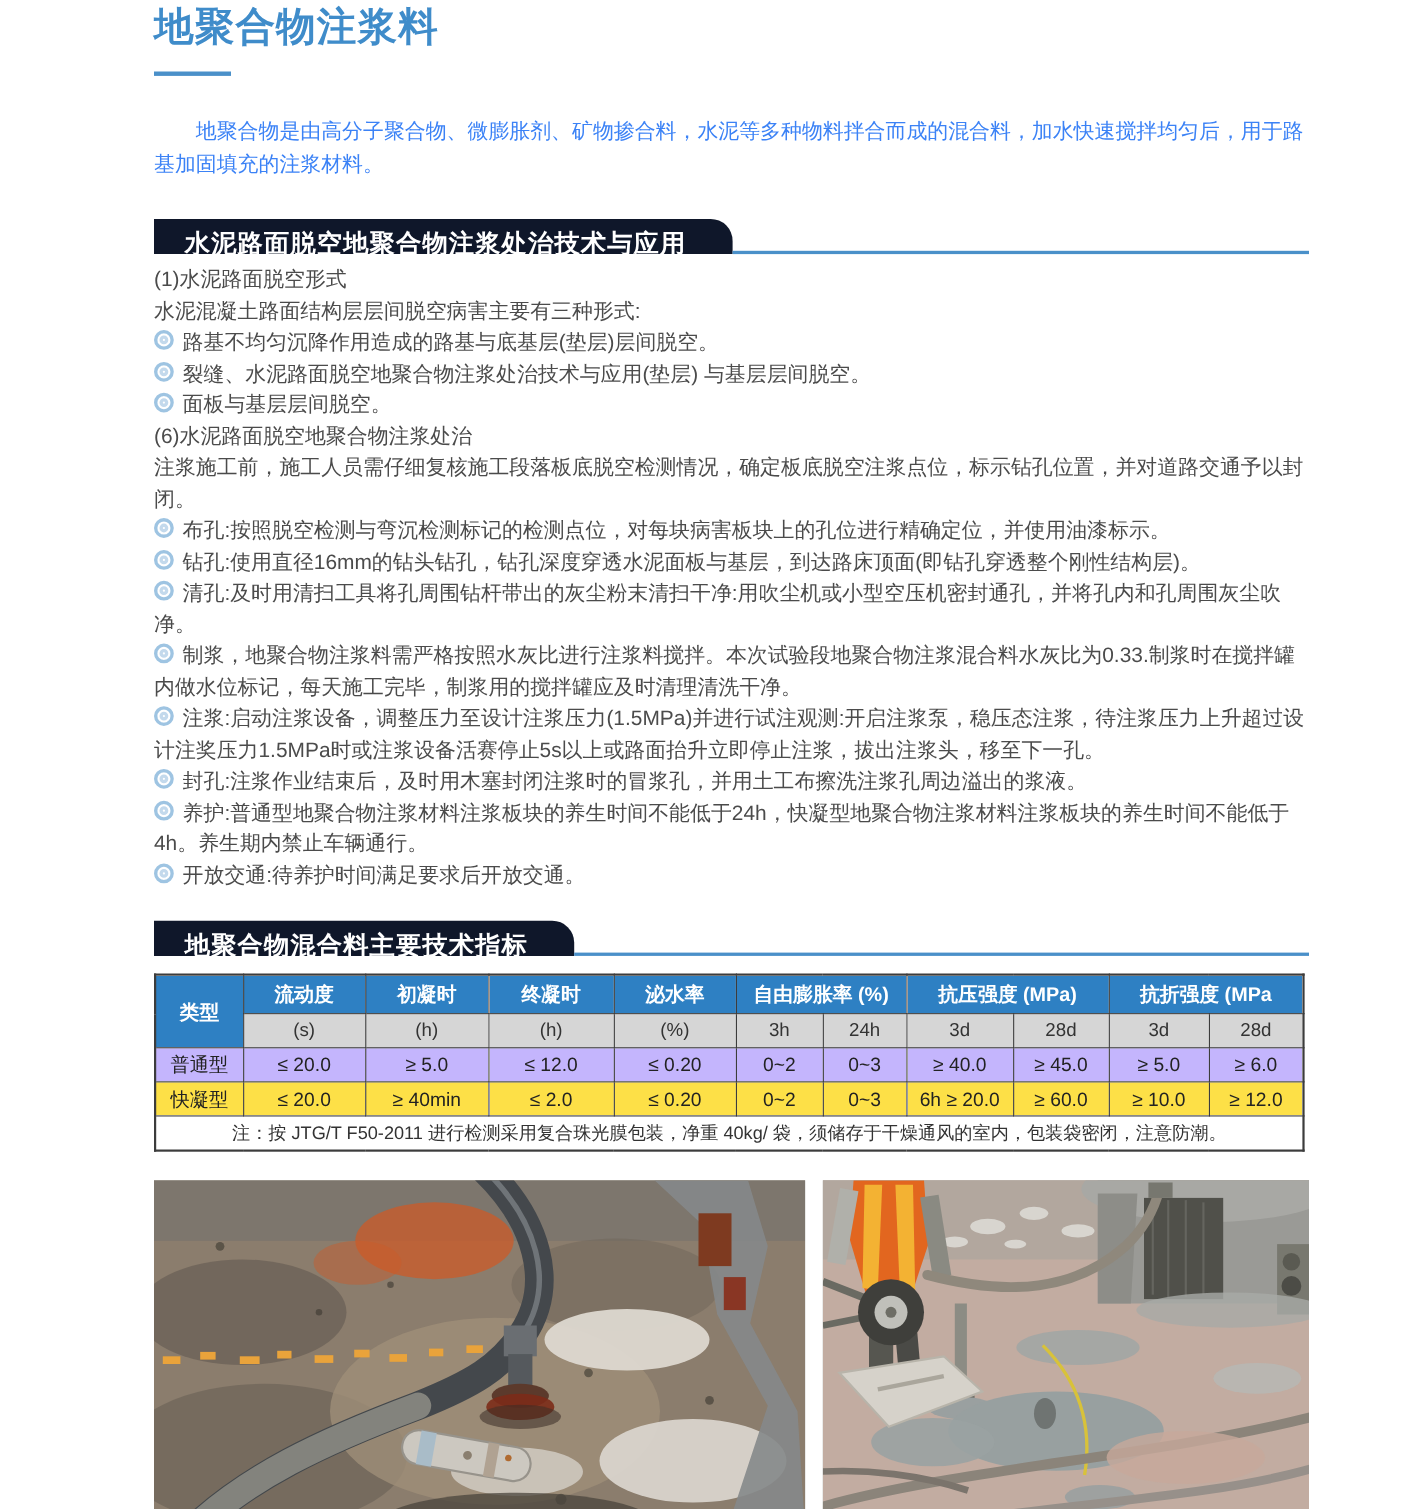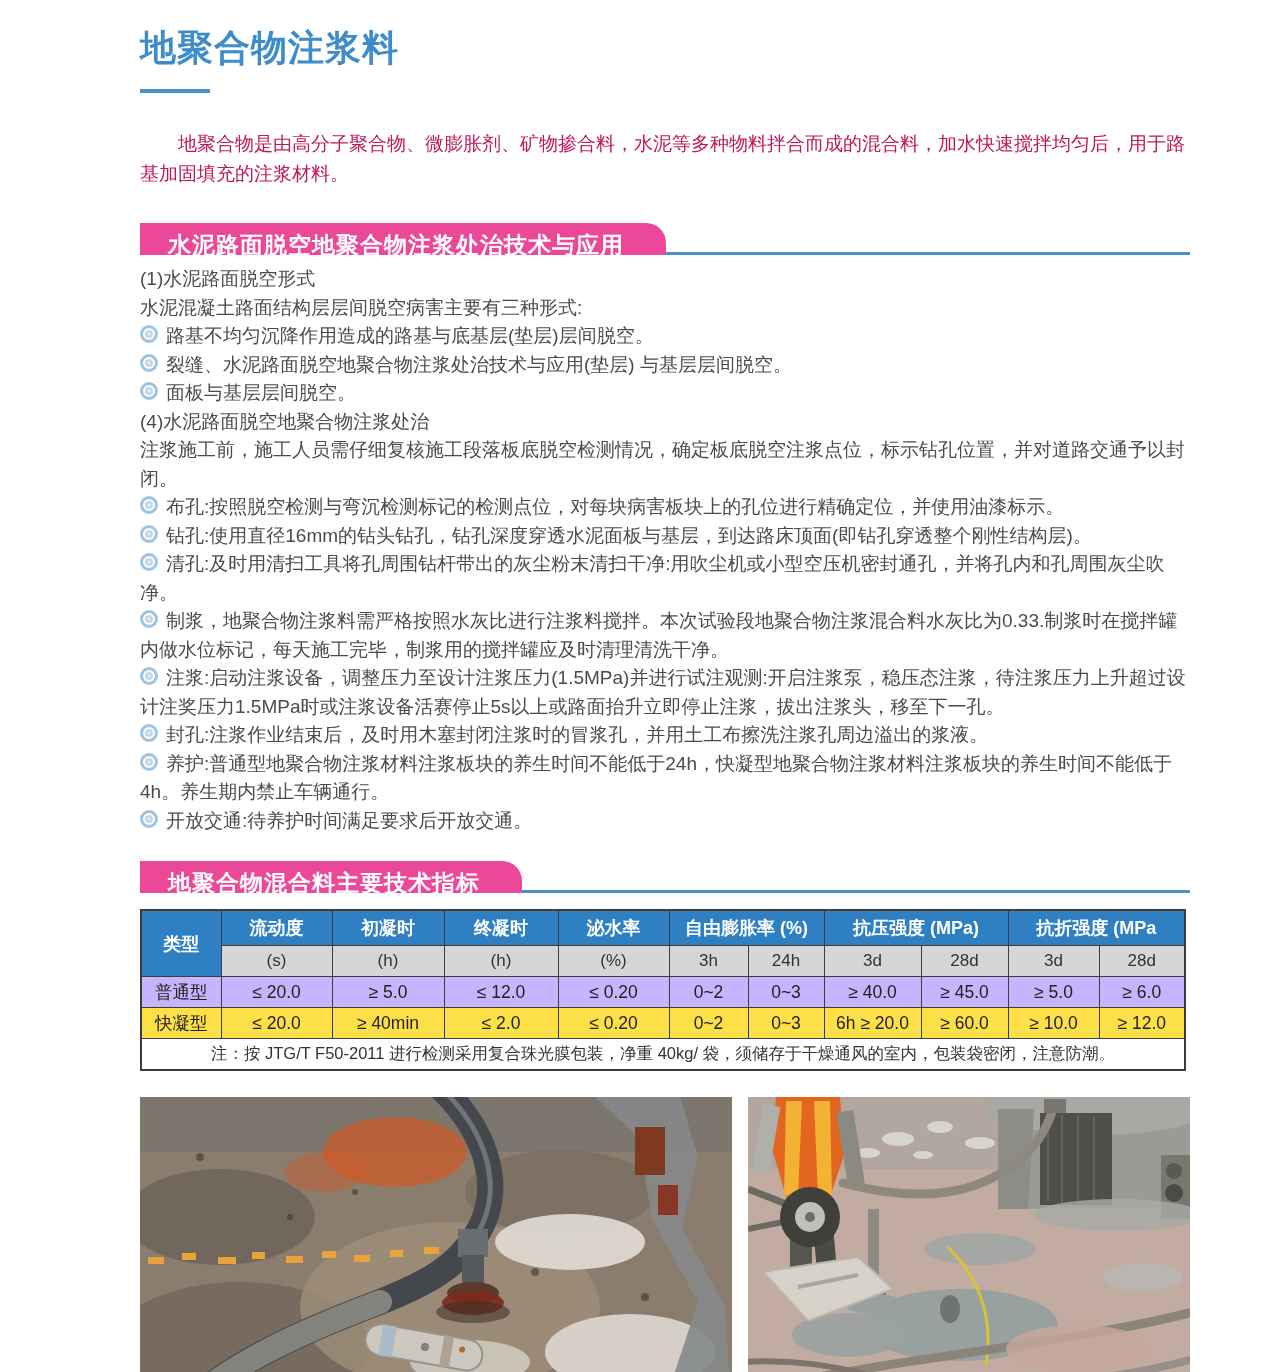--- a/index.html
+++ b/index.html
@@ -5,37 +5,37 @@
   html,body{margin:0;padding:0;background:#ffffff;}
   body{
     width:1280px;height:1372px;overflow:hidden;position:relative;
     font-family:"Liberation Sans","DejaVu Sans",sans-serif;
     -webkit-font-smoothing:antialiased;
   }
   .page{width:1050px;margin:0 0 0 140px;}
 
   
   .page-title{
-    margin:0;padding-top:24px;
+    margin:0;padding-top:0;
     font-size:36px;font-weight:bold;color:#3f8cca;letter-spacing:1px;
   }
   .title-dash{width:70px;height:4px;background:#4a90c9;margin-top:16px;}
 
   
   .intro{
     margin:36px 0 16px 0;width:1045px;
-    font-size:19px;line-height:30px;color:#be185d;text-indent:2em;
+    font-size:19px;line-height:30px;color:#3b82f6;text-indent:2em;
   }
 
   
   .section-banner{display:flex;align-items:flex-end;}
   .banner-1{margin-top:34px;}
   .banner-2{margin-top:26px;}
   .banner-pill{
-    background:#ec4899;color:#ffffff;
+    background:#0f172a;color:#ffffff;
     font-size:23px;font-weight:bold;letter-spacing:1px;
     height:32px;line-height:44px;
     padding:0 42px 0 28px;
     border-radius:0 20px 0 0;
     white-space:nowrap;
   }
   .banner-rule{flex:1;height:3px;background:#4a90c9;margin-bottom:0px;}
 
   
   .body-block{margin-top:10px;}
@@ -85,21 +85,21 @@
     <div class="banner-pill">水泥路面脱空地聚合物注浆处治技术与应用</div>
     <div class="banner-rule"></div>
   </div>
 
   <div class="body-block">
     <p class="body-line"><span>(1)水泥路面脱空形式</span></p>
     <p class="body-line"><span>水泥混凝土路面结构层层间脱空病害主要有三种形式:</span></p>
     <p class="body-line"><span class="ring-bullet"></span><span>路基不均匀沉降作用造成的路基与底基层(垫层)层间脱空。</span></p>
     <p class="body-line"><span class="ring-bullet"></span><span>裂缝、水泥路面脱空地聚合物注浆处治技术与应用(垫层) 与基层层间脱空。</span></p>
     <p class="body-line"><span class="ring-bullet"></span><span>面板与基层层间脱空。</span></p>
-    <p class="body-line"><span>(4)水泥路面脱空地聚合物注浆处治</span></p>
+    <p class="body-line"><span>(6)水泥路面脱空地聚合物注浆处治</span></p>
     <p class="body-line"><span>注浆施工前，施工人员需仔细复核施工段落板底脱空检测情况，确定板底脱空注浆点位，标示钻孔位置，并对道路交通予以封闭。</span></p>
     <p class="body-line"><span class="ring-bullet"></span><span>布孔:按照脱空检测与弯沉检测标记的检测点位，对每块病害板块上的孔位进行精确定位，并使用油漆标示。</span></p>
     <p class="body-line"><span class="ring-bullet"></span><span>钻孔:使用直径16mm的钻头钻孔，钻孔深度穿透水泥面板与基层，到达路床顶面(即钻孔穿透整个刚性结构层)。</span></p>
     <p class="body-line"><span class="ring-bullet"></span><span>清孔:及时用清扫工具将孔周围钻杆带出的灰尘粉末清扫干净:用吹尘机或小型空压机密封通孔，并将孔内和孔周围灰尘吹净。</span></p>
     <p class="body-line"><span class="ring-bullet"></span><span>制浆，地聚合物注浆料需严格按照水灰比进行注浆料搅拌。本次试验段地聚合物注浆混合料水灰比为0.33.制浆时在搅拌罐内做水位标记，每天施工完毕，制浆用的搅拌罐应及时清理清洗干净。</span></p>
     <p class="body-line"><span class="ring-bullet"></span><span>注浆:启动注浆设备，调整压力至设计注浆压力(1.5MPa)并进行试注观测:开启注浆泵，稳压态注浆，待注浆压力上升超过设计注奖压力1.5MPa时或注浆设备活赛停止5s以上或路面抬升立即停止注浆，拔出注浆头，移至下一孔。</span></p>
     <p class="body-line"><span class="ring-bullet"></span><span>封孔:注浆作业结束后，及时用木塞封闭注浆时的冒浆孔，并用土工布擦洗注浆孔周边溢出的浆液。</span></p>
     <p class="body-line"><span class="ring-bullet"></span><span>养护:普通型地聚合物注浆材料注浆板块的养生时间不能低于24h，快凝型地聚合物注浆材料注浆板块的养生时间不能低于4h。养生期内禁止车辆通行。</span></p>
     <p class="body-line"><span class="ring-bullet"></span><span>开放交通:待养护时间满足要求后开放交通。</span></p>
   </div>

